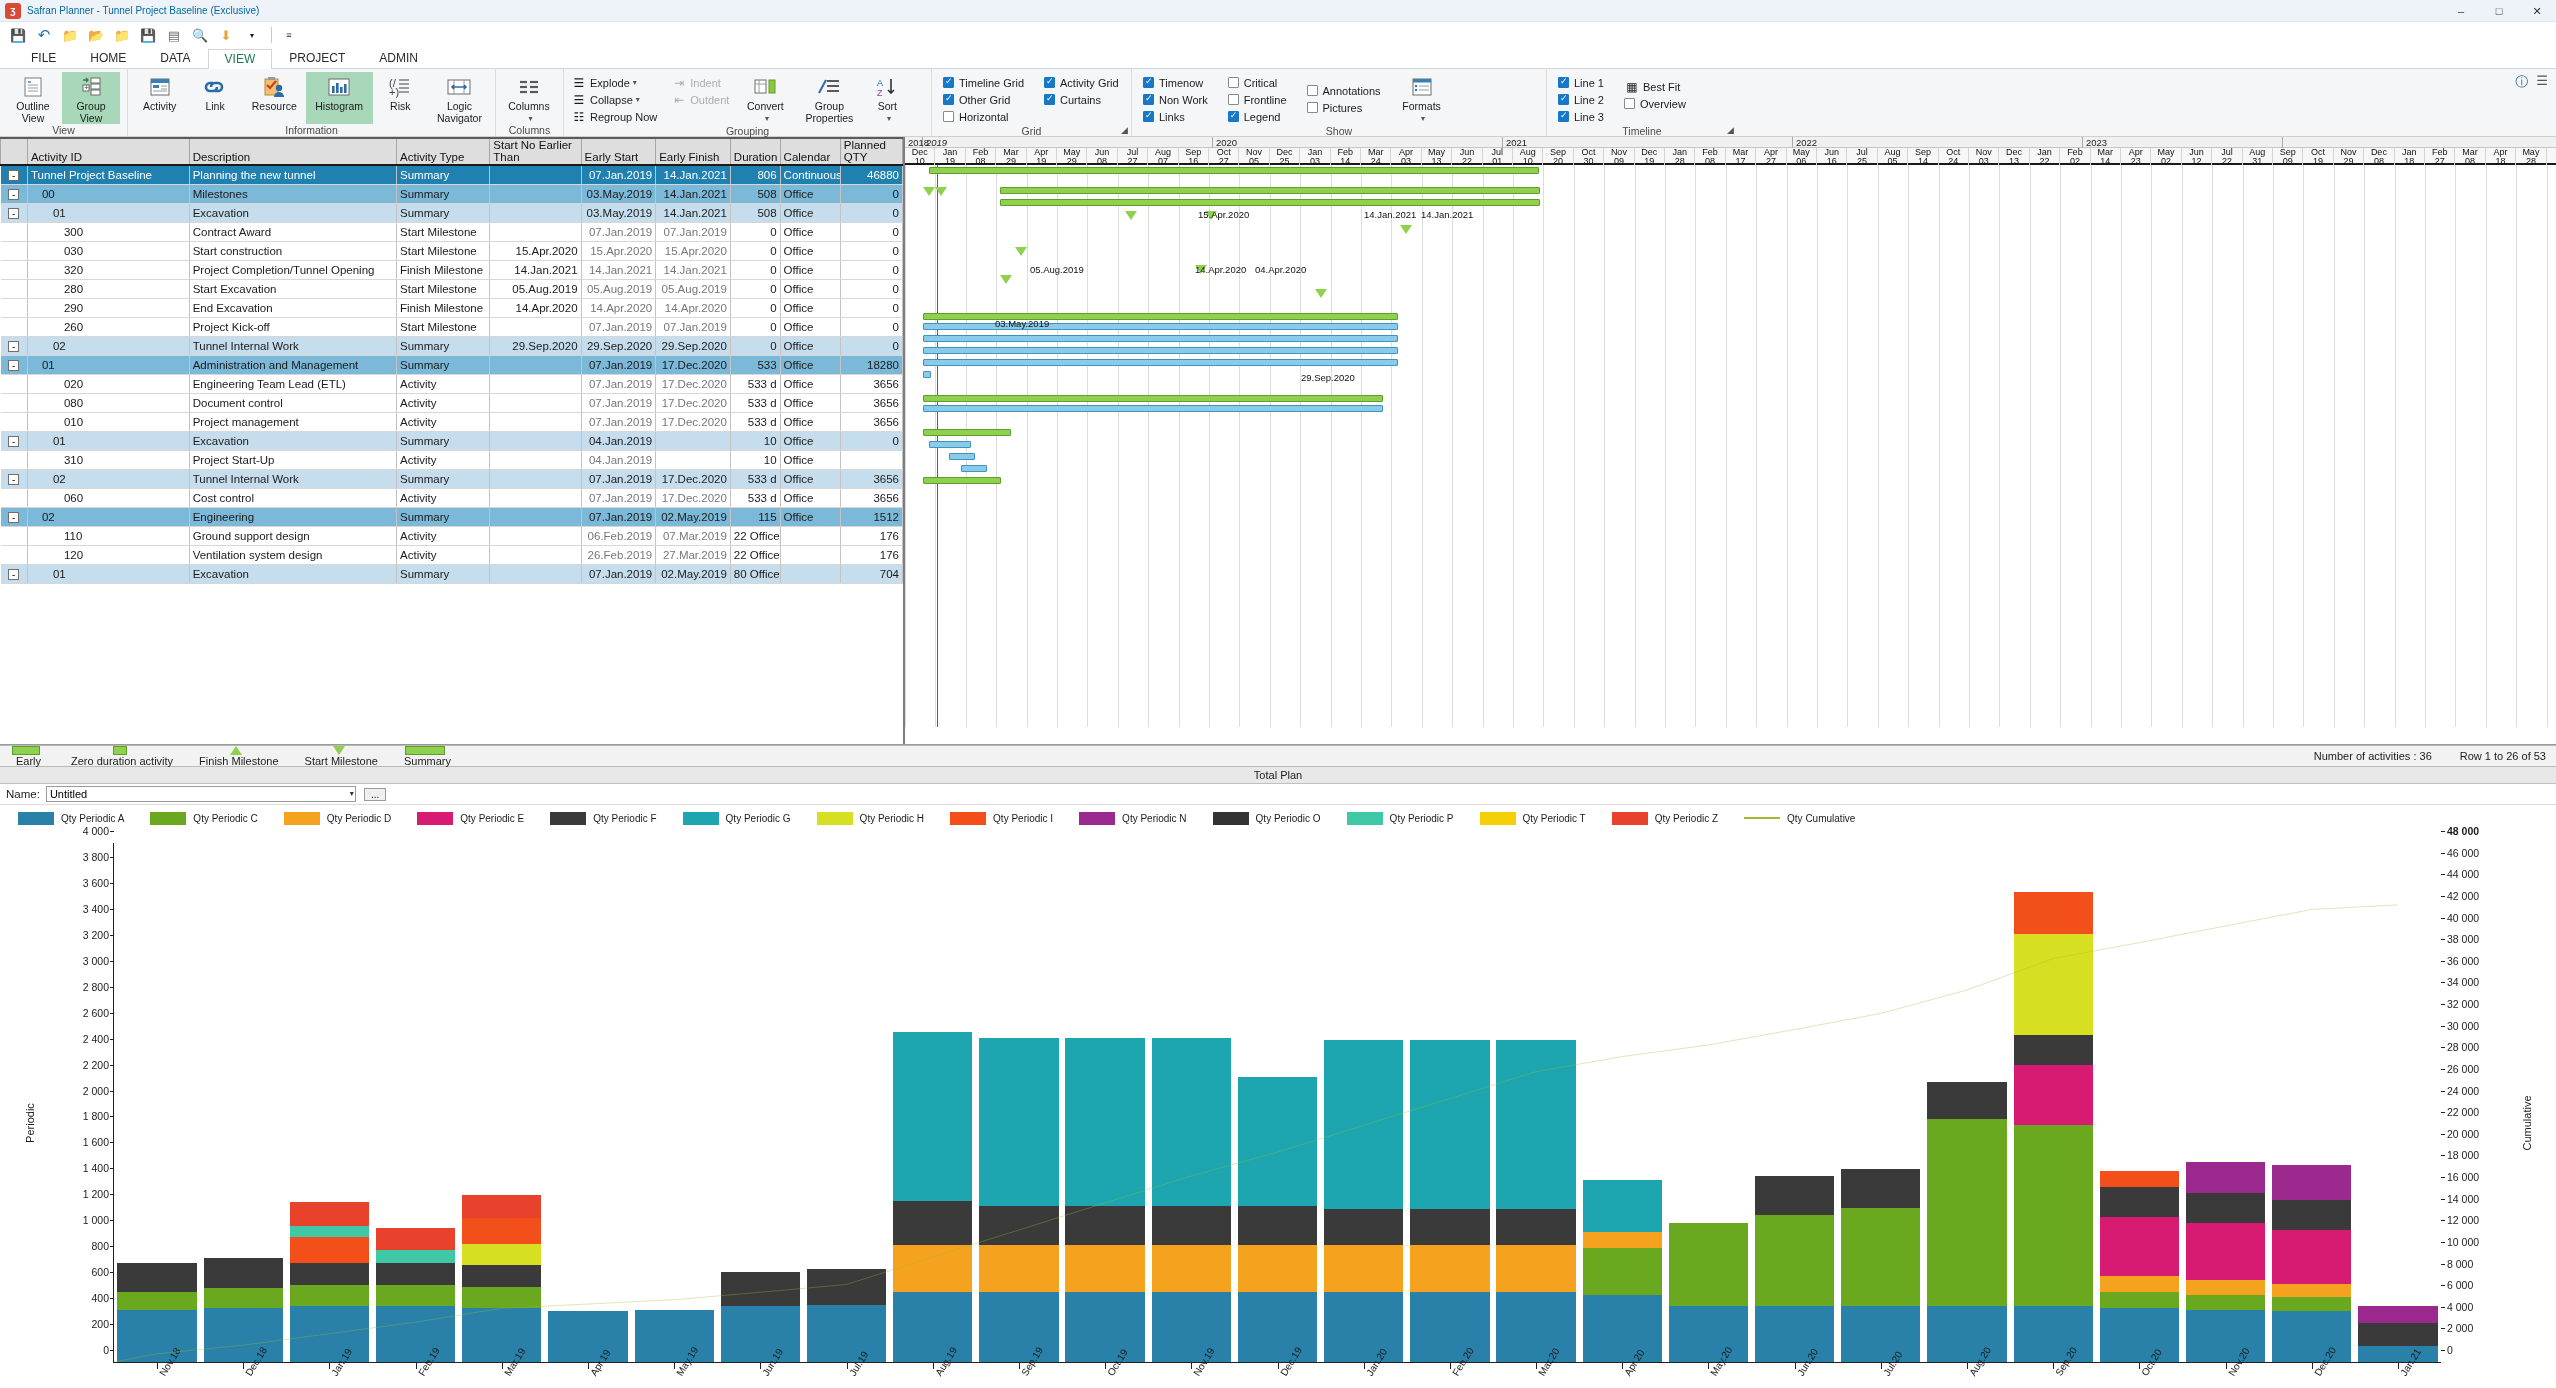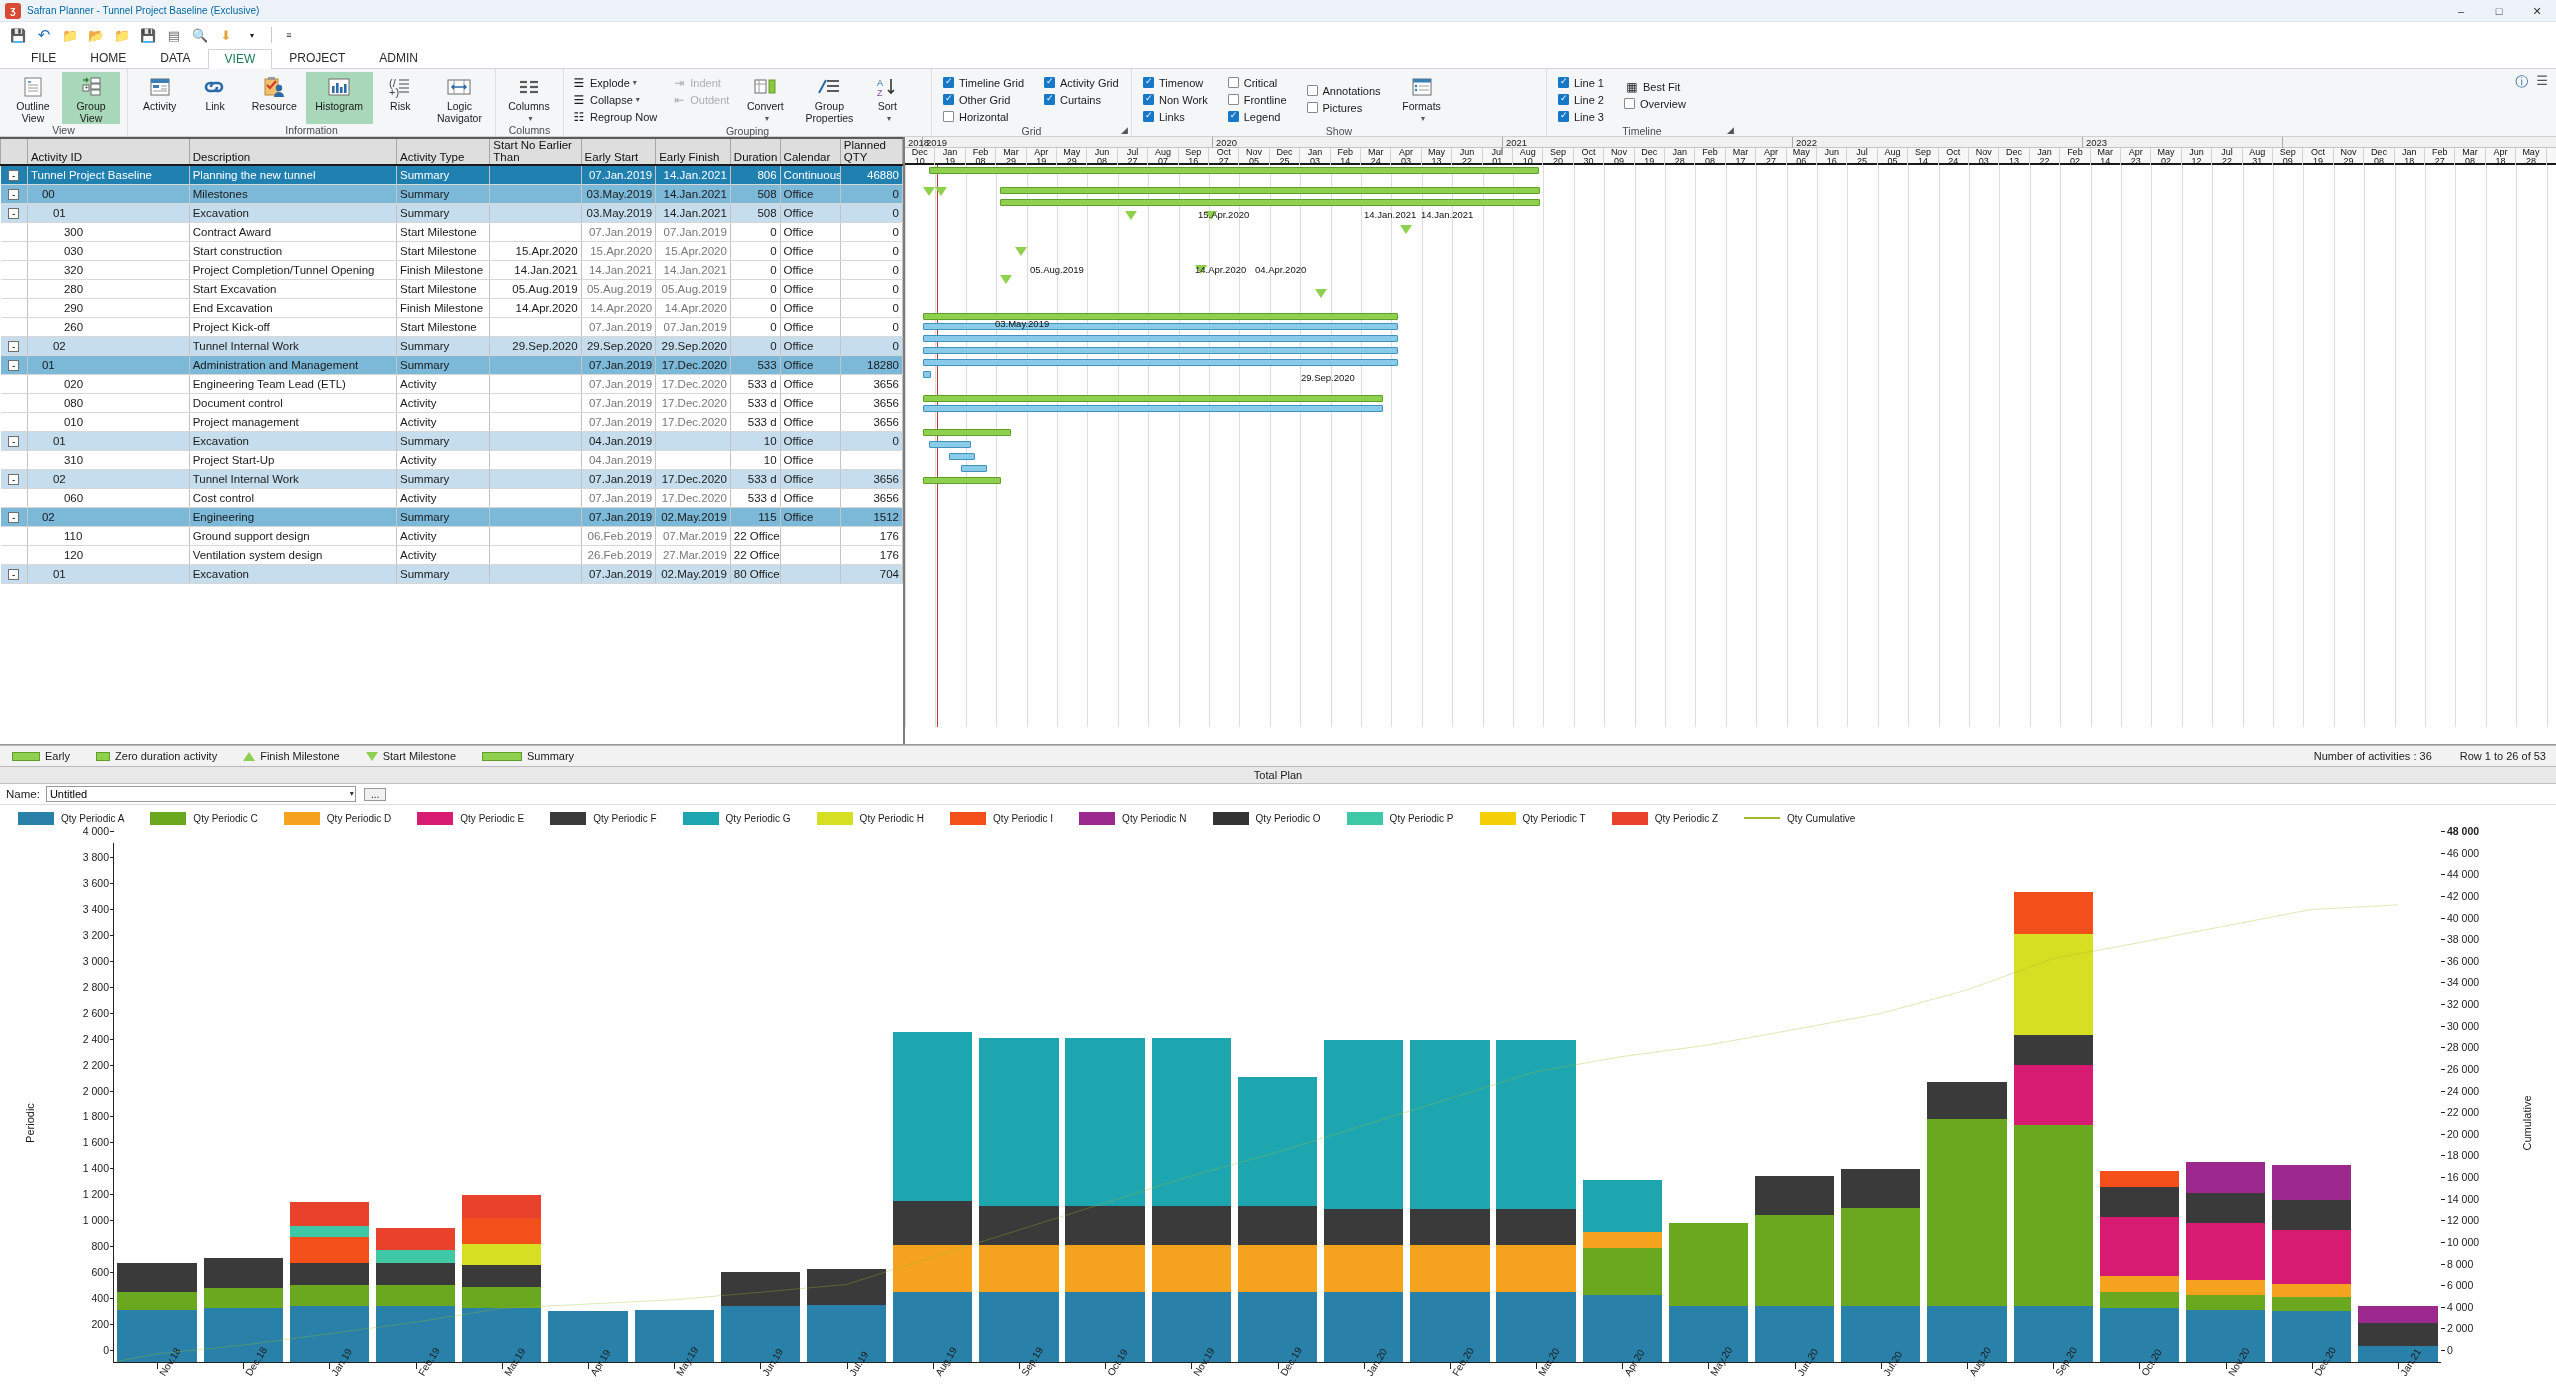--- a/index.html
+++ b/index.html
@@ -104,21 +104,21 @@
   .bar.actv { background:#89cbe8; border:1px solid #3f93bd; }
   .ms { position:absolute; width:0;height:0;border-left:6px solid transparent;
         border-right:6px solid transparent; }
   .ms.down { border-top:9px solid #8fd14f; }
   .mslabel { position:absolute; font-size:9.5px; color:#111; white-space:nowrap; }
   .nowline { position:absolute; top:0;bottom:0;width:1px;background:#c0392b; }
   
   #gantt-legend { height:22px; background:#f2f2f2; border-top:1px solid #b9b9b9;
                   border-bottom:1px solid #b9b9b9; display:flex; align-items:center;
                   font-size:11px; padding-left:12px; position:relative; }
-  .lg-item { display:flex; align-items:center; margin-right:26px; }
+  .lg-item { display:flex; align-items:center; margin-right:26px;flex-direction:column; }
   .lg-sw { width:28px;height:9px;margin-right:5px; }
   .lg-tri { width:0;height:0;border-left:6px solid transparent;
             border-right:6px solid transparent; margin-right:5px; }
   #status-right { position:absolute; right:10px; display:flex; gap:28px; font-size:11px; }
   
   #histpanel { height:100%; display:flex; flex-direction:column; background:#fff; }
   #hist-title { height:17px; background:#e8e8e8; border-bottom:1px solid #c0c0c0;
                 text-align:center; font-size:11px; line-height:17px; }
   #hist-nameRow { height:21px; display:flex; align-items:center; padding-left:6px;
                   font-size:11.5px; border-bottom:1px solid #dcdcdc; }
@@ -810,21 +810,21 @@
             <td></td>
             <td class="num">704</td>
           </tr>
         </tbody>
     </table>
   </div>
 
   <div id="ganttpane">
     <div id="tl-years">
         <div class="tl-year" style="left: 0px; width: 18px;">2018</div>
-        <div class="tl-year" style="left: 18px; width: 290px;">2019</div>
+        <div class="tl-year" style="left: 18px; width: 290px; font-style: italic;">2019</div>
         <div class="tl-year" style="left: 308px; width: 290px;">2020</div>
         <div class="tl-year" style="left: 598px; width: 290px;">2021</div>
         <div class="tl-year" style="left: 888px; width: 290px;">2022</div>
         <div class="tl-year" style="left: 1178px; width: 200px;">2023</div>
       </div>
     <div id="tl-months">
         <div class="tl-mo" style="left: 0px; width: 30.4px;">
           <b>Dec</b>
           <i>10</i>
         </div>

